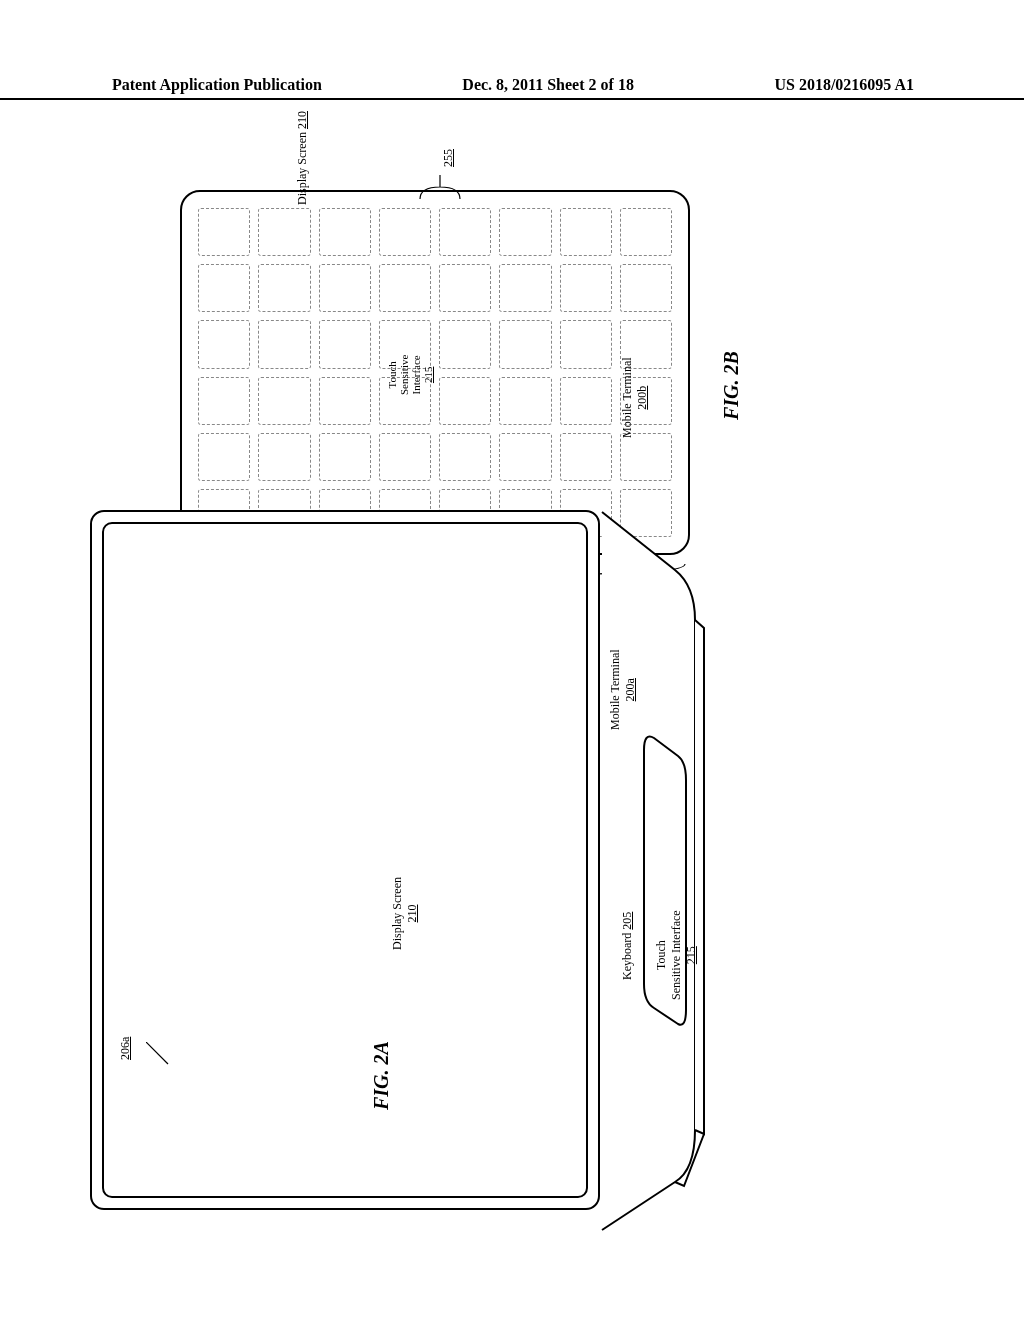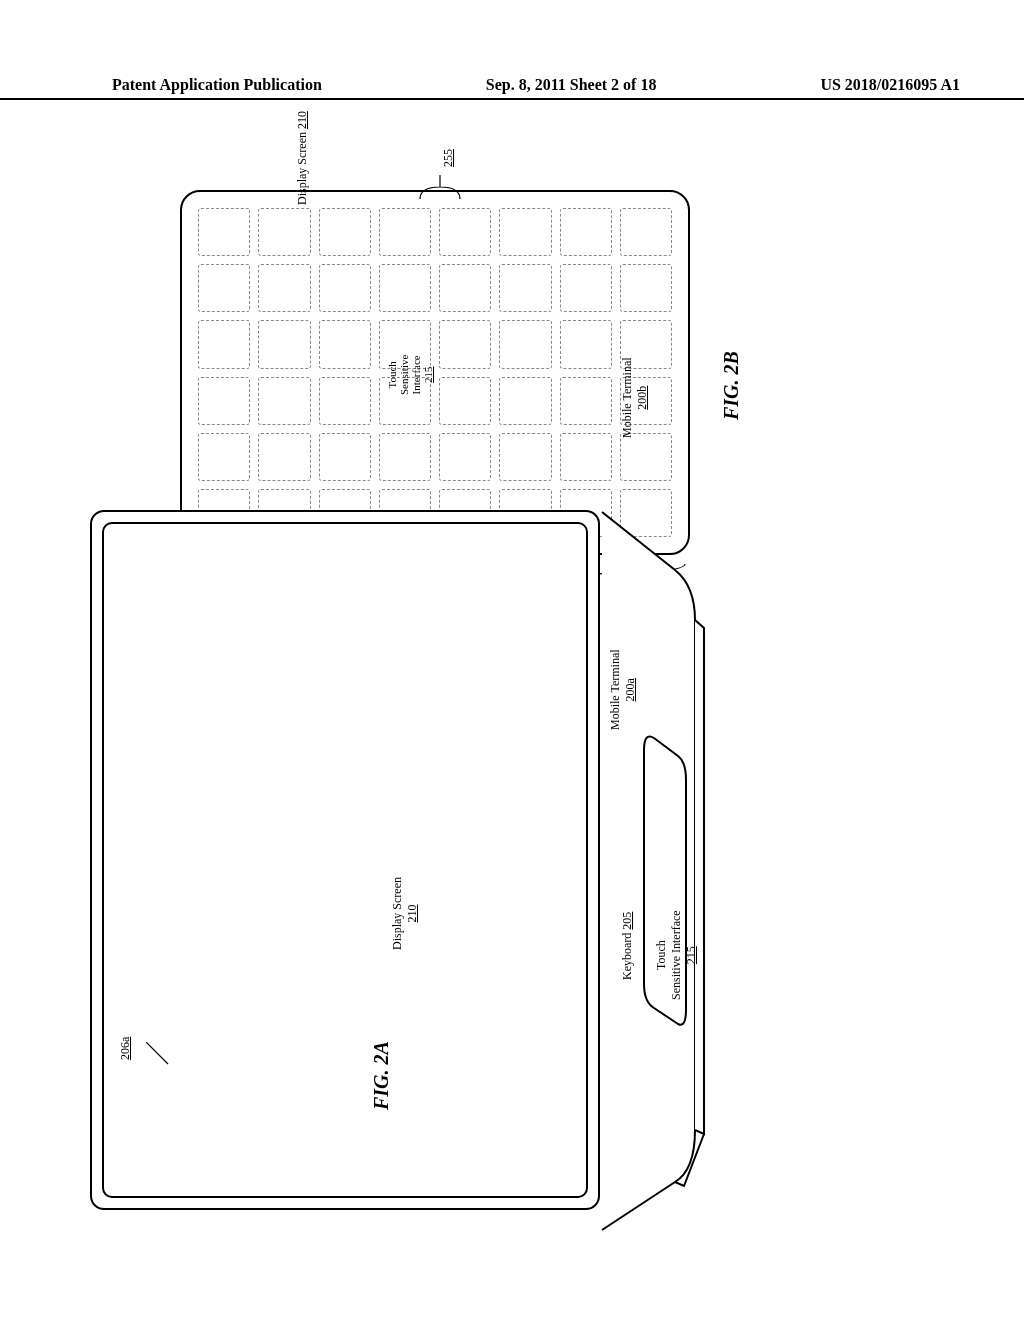--- a/index.html
+++ b/index.html
@@ -8,21 +8,21 @@
     height: 1320px;
     background: #fff;
     font-family: "Times New Roman", serif;
     position: relative;
   }
   .page-header {
     position: absolute;
     top: 76px;
     left: 0;
     width: 100%;
-    padding: 0 64px 4px 112px;
+    padding: 0 110px 4px 112px;
     border-bottom: 2px solid #000;
     font-size: 16px;
     font-weight: bold;
     display: flex;
     justify-content: space-between;
   }
   .rot {
     transform: rotate(-90deg);
     transform-origin: left top;
     white-space: nowrap;
@@ -89,21 +89,21 @@
   .ref206a { left: 146px; top: 1042px; }
   .ref206b { left: 196px; top: 520px; }
   .ref255 { left: 435px; top: 155px; }
   .ref260 { left: 440px; top: 570px; }
 </style>
 </head>
 <body>
 
 <div class="page-header">
   <span>Patent Application Publication</span>
-  <span>Sep. 8, 2011  Sheet 2 of 18</span>
+  <span>Dec. 8, 2011  Sheet 2 of 18</span>
   <span>US 2018/0216095 A1</span>
 </div>
 
 <div class="fig2b-container">
   <div class="fig2b-inner">
     <div class="fig2b-grid" id="fig2b-grid">
         <div class="fig2b-cell"></div>
         <div class="fig2b-cell"></div>
         <div class="fig2b-cell"></div>
         <div class="fig2b-cell"></div>

